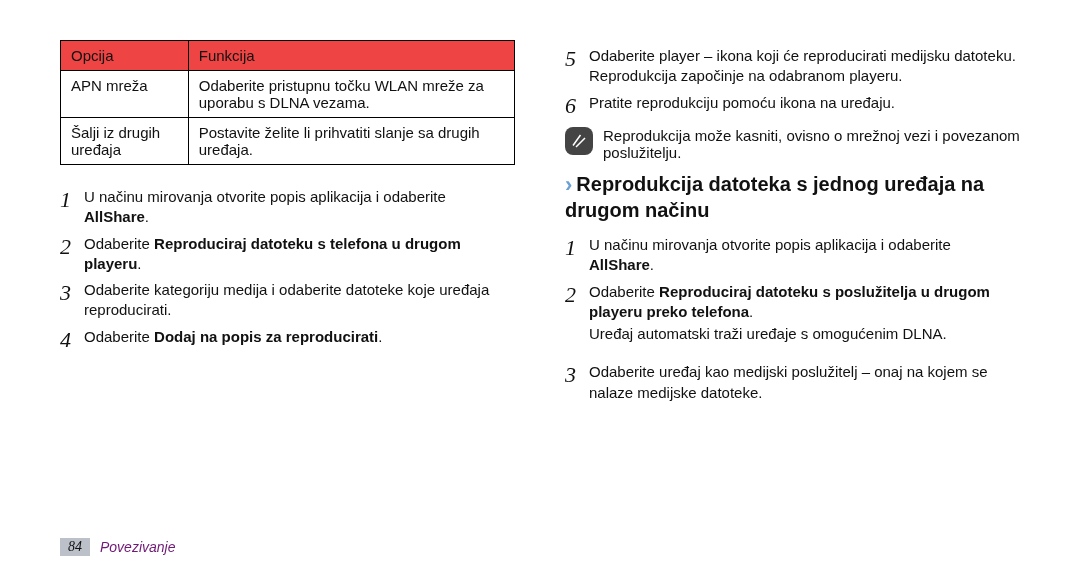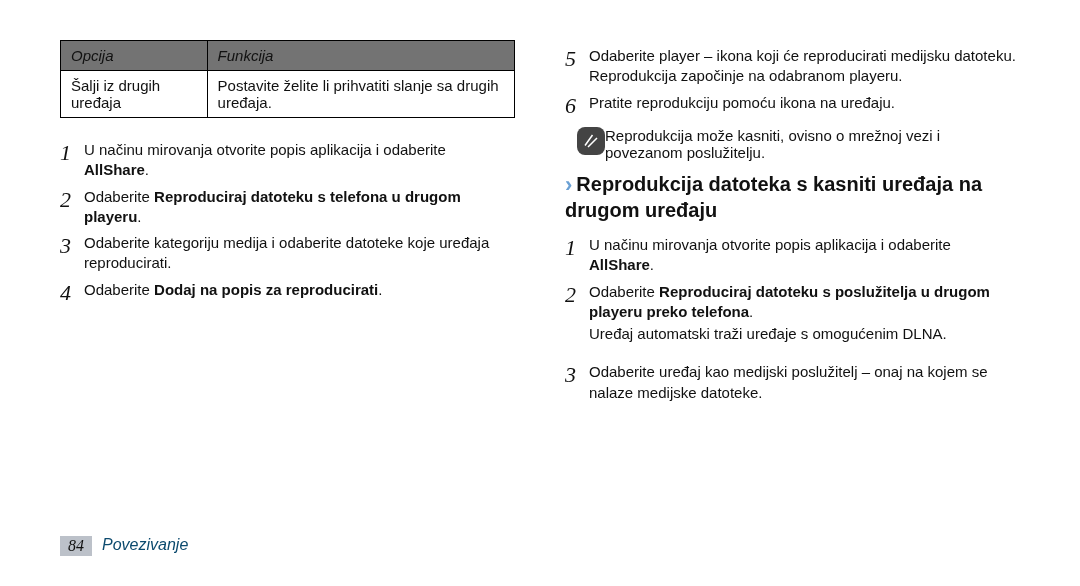--- a/index.html
+++ b/index.html
@@ -29,22 +29,21 @@
     margin-bottom: 22px;
   }
   th, td {
     border: 1px solid #000;
     text-align: left;
     padding: 6px 10px;
     vertical-align: top;
     font-weight: normal;
   }
   th {
-    background: #737373;
-    font-style: italic;
+    background: #ef4444;
   }
   .section-head {
     font-weight: bold;
     font-size: 20px;
     line-height: 1.25;
     margin: 10px 0 12px 0;
   }
   .chev {
     color: #6aa0d4;
     font-size: 22px;
@@ -69,63 +68,69 @@
   .step-body {
     flex: 1;
   }
   .step-sub {
     margin: 2px 0 12px 0;
   }
   .bold { font-weight: bold; margin-top: 39px; }
   .note {
     display: flex;
     align-items: flex-start;
-    margin: 10px 12px;
+    gap: 10px;
+    margin: 10px 0;
   }
   .note-icon {
     width: 28px;
     height: 28px;
     border-radius: 8px;
     background: #444;
     color: #fff;
     display: flex;
     align-items: center;
     justify-content: center;
     flex-shrink: 0;
     font-size: 18px;
   }
   .note-icon svg { width: 18px; height: 18px; stroke: #fff; fill: none; stroke-width: 2; }
   .footer {
     position: absolute;
     left: 60px;
     bottom: 30px;
-    font-size: 16px;
-    display: flex;
+    font-size: 14px;
+    display: flex;
+    align-items: center;
     gap: 10px;
   }
   .page-num {
     background: #bcc1c9;
     padding: 1px 8px;
     font-style: italic;
     font-family: Georgia, serif;
   }
-  .footer-label { font-style: italic; color: #0c4a6e; }
+  .footer-label { font-style: italic; color: #701a75; }
 </style>
 </head>
 <body>
 
 <div class="page">
   <div class="col">
     <table>
       <tbody>
           <tr>
         <th>Opcija</th>
         <th>Funkcija</th>
       </tr>
       <tr>
+        <td>APN mreža</td>
+        <td>Odaberite pristupnu točku WLAN mreže za uporabu s DLNA vezama.</td>
+      </tr>
+      <tr>
         <td>Šalji iz drugih uređaja</td>
         <td>Postavite želite li prihvatiti slanje sa drugih uređaja.</td>
       </tr>
     </tbody>
       </table>
 
 
     <div class="step">
       <div class="step-num">1</div>
       <div class="step-body">
@@ -163,21 +168,21 @@
     <div class="note">
       <div class="note-icon">
         <svg viewBox="0 0 24 24">
             <path d="M4 18 L14 4 M8 20 L20 8"></path>
           </svg>
       </div>
       <div class="step-body">Reprodukcija može kasniti, ovisno o mrežnoj vezi i povezanom poslužitelju.</div>
     </div>
 
     <div class="section-head">
-      <span class="chev">›</span><span>Reprodukcija datoteka s kasniti uređaja na drugom uređaju</span>
+      <span class="chev">›</span><span>Reprodukcija datoteka s jednog uređaja na drugom načinu</span>
     </div>
 
     <div class="step">
       <div class="step-num">1</div>
       <div class="step-body">
         <span>U načinu mirovanja otvorite popis aplikacija i odaberite </span><span class="bold">AllShare</span><span>.</span>
       </div>
     </div>
     <div class="step">
       <div class="step-num">2</div>

